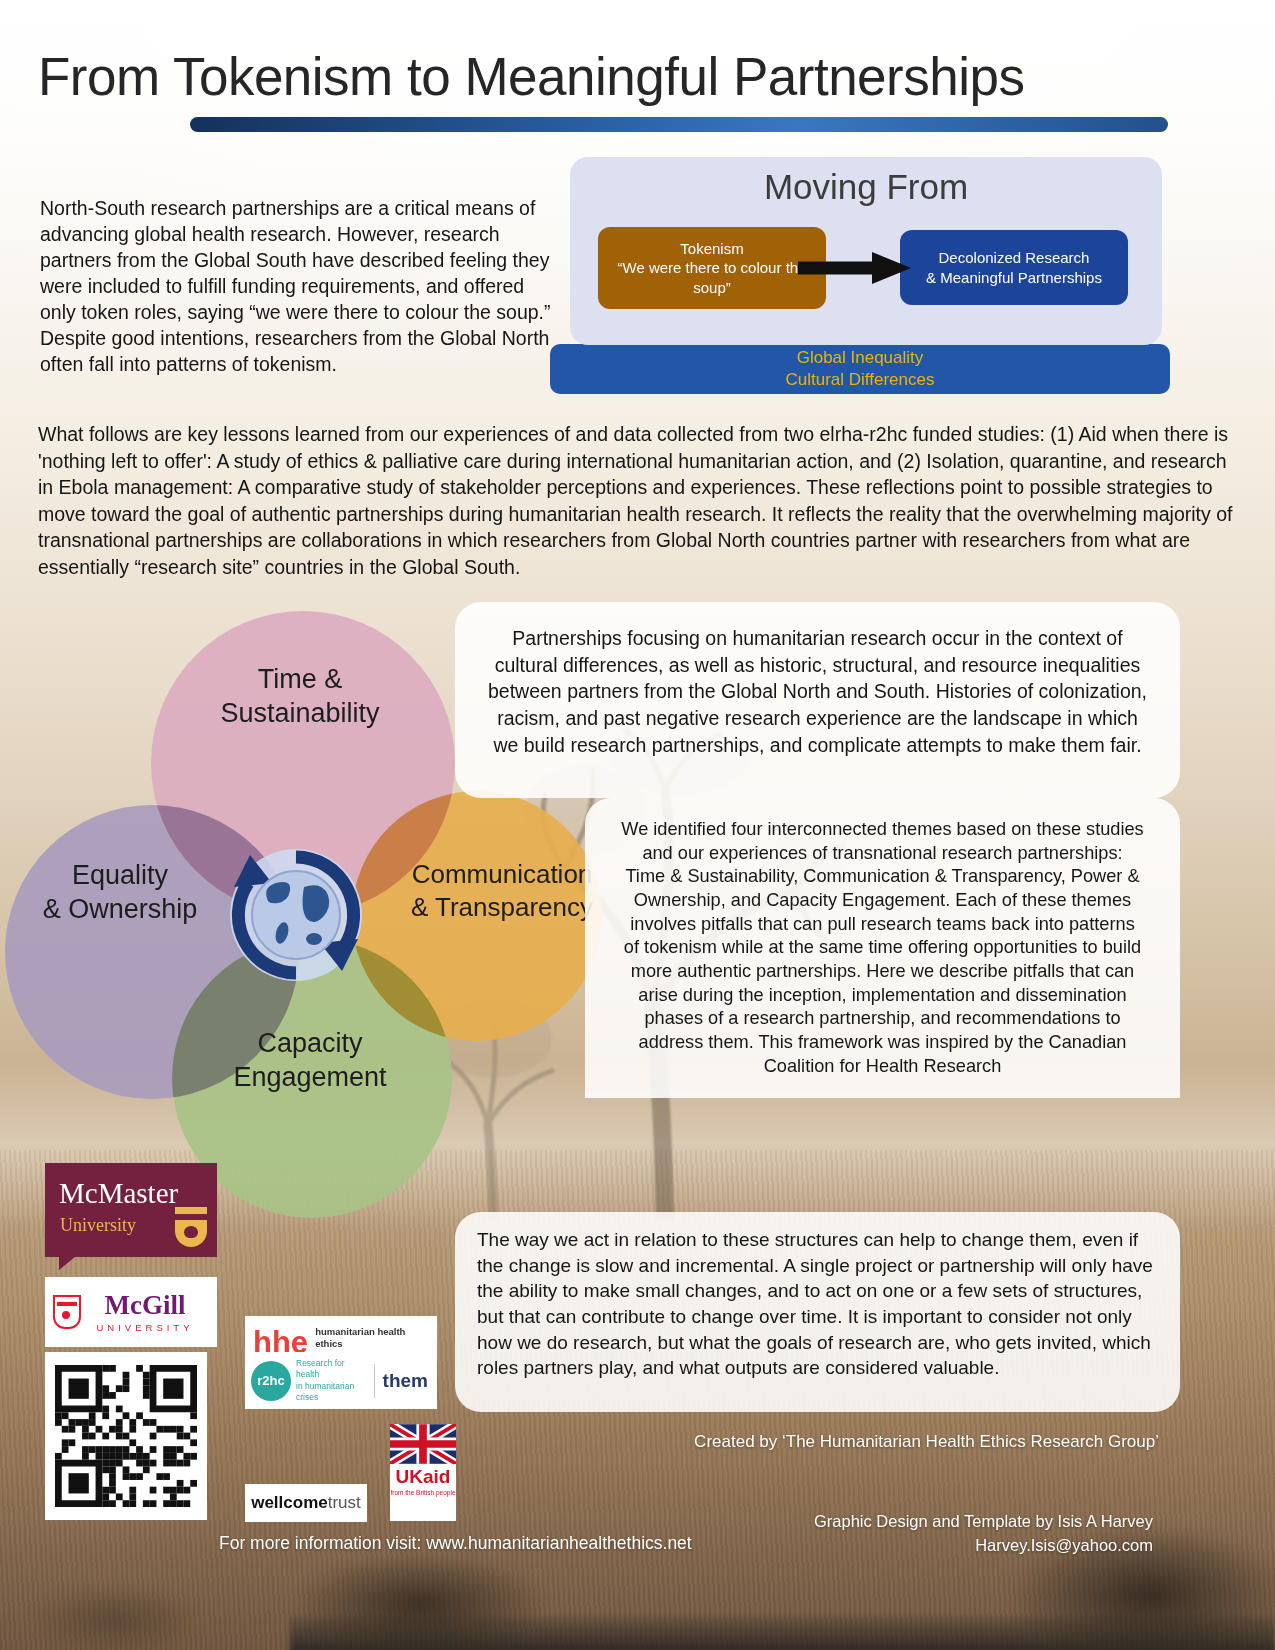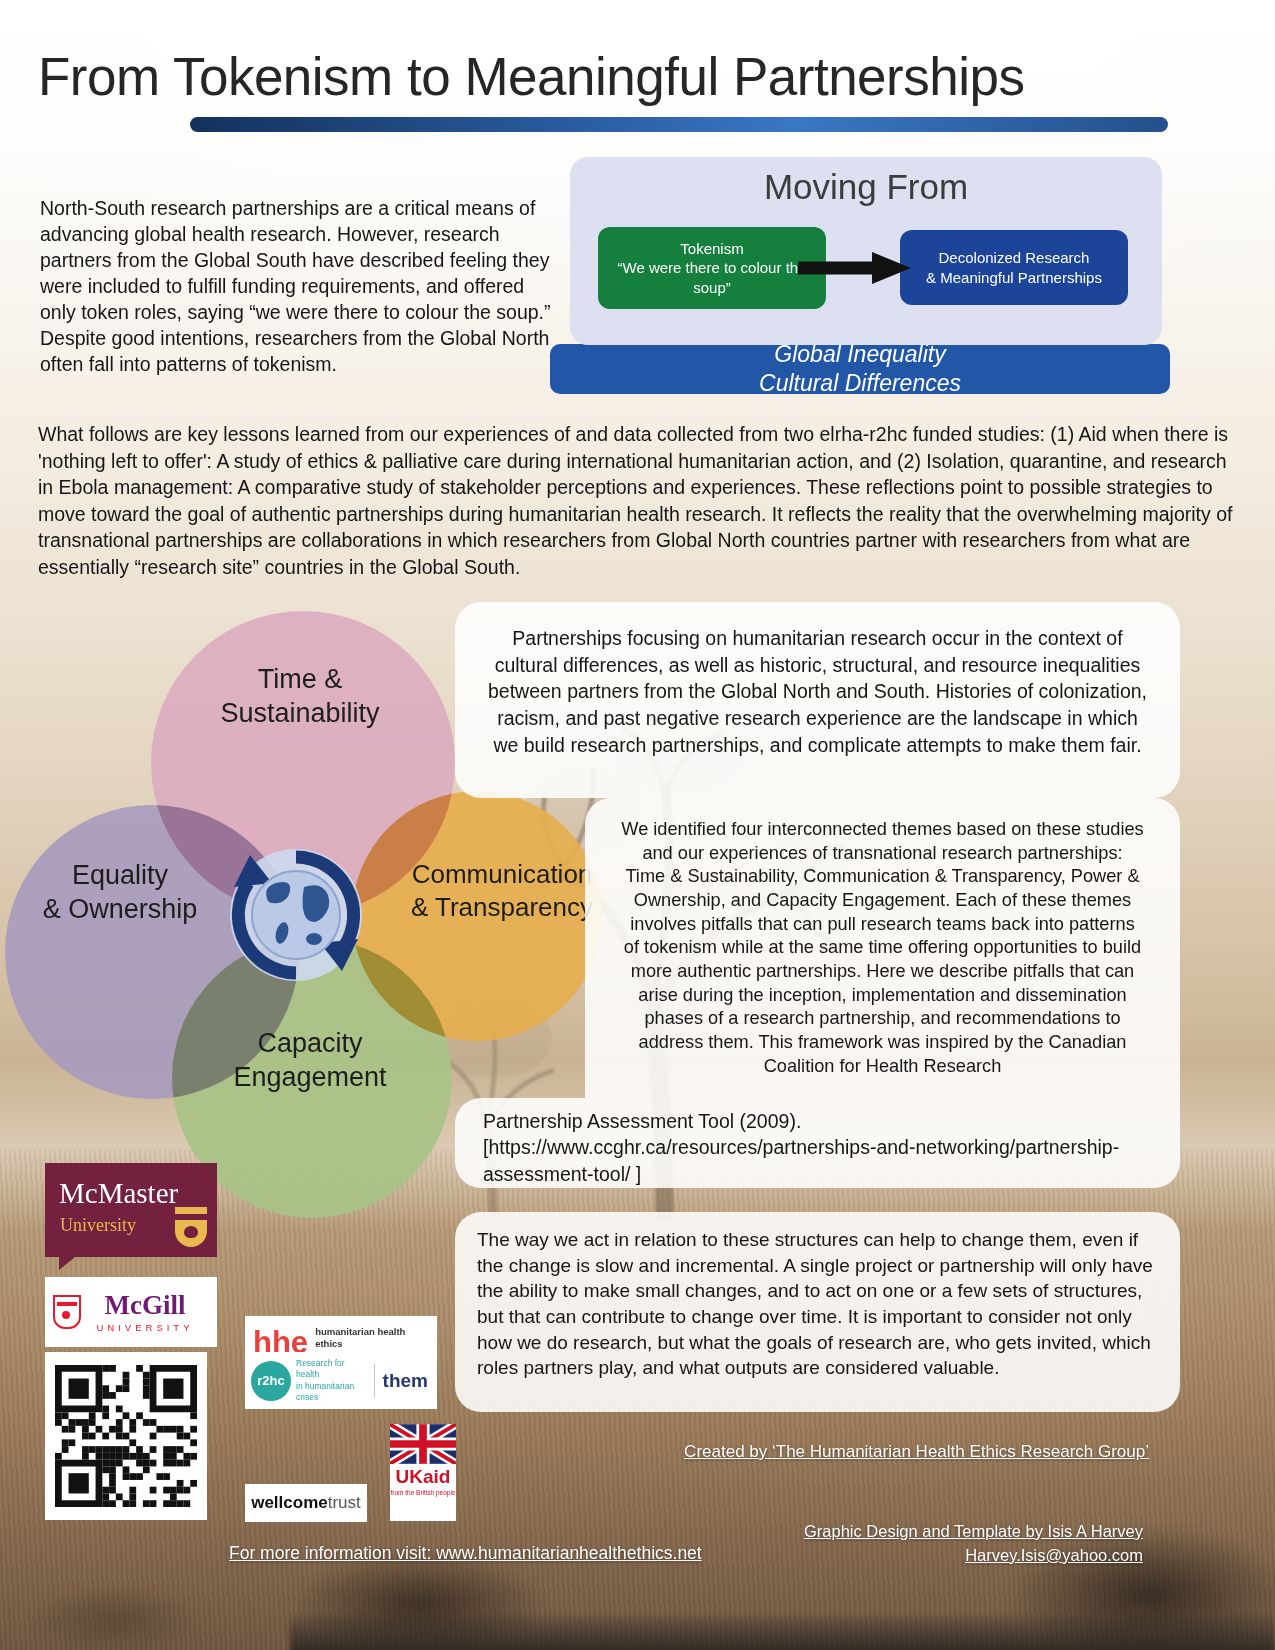--- a/index.html
+++ b/index.html
@@ -31,29 +31,29 @@
     letter-spacing:-.5px;color:#262626;}
   .title-bar{position:absolute;left:190px;top:117px;width:978px;height:15px;border-radius:8px;z-index:4;
     background:linear-gradient(90deg,#14315c,#2c63aa 45%,#3a77c2 62%,#24508c);}
   .intro{position:absolute;left:40px;top:196px;width:512px;margin:0;z-index:4;
     font-size:19.5px;line-height:1.33;}
 
   
   .mf-panel{position:absolute;left:570px;top:157px;width:592px;height:188px;z-index:4;
     background:#dce0f1;border-radius:18px;}
   .mf-title{position:absolute;top:10px;left:0;right:0;text-align:center;font-size:35px;color:#3c3c3c;}
-  .mf-box{position:absolute;top:70px;height:82px;width:228px;background:#15803d;border-radius:12px;
+  .mf-box{position:absolute;top:70px;height:82px;width:228px;background:#a16207;border-radius:12px;
     color:#fff;display:flex;flex-direction:column;justify-content:center;text-align:center;
     font-size:15px;line-height:1.28;padding:0 10px;box-sizing:border-box;z-index:1;}
   .mf-from{left:28px;}
   .mf-to{left:330px;top:73px;height:75px;background:#1c459a;}
   .mf-arrow{position:absolute;left:228px;top:92px;z-index:2;}
   .mf-banner{position:absolute;left:550px;top:344px;width:620px;height:50px;z-index:3;
-    background:#2257a7;border-radius:10px;color:#ffffff;display:flex;flex-direction:column;
-    justify-content:center;text-align:center;font-size:23px;line-height:1.28;font-style:italic;}
+    background:#2257a7;border-radius:10px;color:#eab308;display:flex;flex-direction:column;
+    justify-content:center;text-align:center;font-size:17px;line-height:1.28;}
 
   .lessons{position:absolute;left:38px;top:421px;width:1202px;margin:0;z-index:4;
     font-size:19.5px;line-height:1.36;}
 
   
   .venn{position:absolute;left:0;top:590px;width:660px;height:680px;z-index:2;}
   .circle{position:absolute;border-radius:50%;mix-blend-mode:multiply;opacity:.92;}
   .c-pink{left:151px;top:21px;width:304px;height:304px;background:#ddadc0;}
   .c-purple{left:5px;top:215px;width:294px;height:294px;background:#a89cbd;}
   .c-orange{left:352px;top:201px;width:250px;height:250px;background:#e6ae4e;}
@@ -120,21 +120,21 @@
     align-items:center;justify-content:center;}
   .wt-bold{font-size:17px;font-weight:800;color:#111;}
   .wt-light{font-size:17px;color:#555;}
 
   .ukaid{left:390px;top:1424px;width:66px;height:97px;background:#fff;text-align:center;}
   .ukaid svg{display:block;}
   .uk-name{color:#cf1126;font-weight:bold;font-size:19px;line-height:1.2;margin-top:2px;}
   .uk-tag{color:#cf1126;font-size:6.5px;line-height:1.2;}
 
   
-  .foot{position:absolute;z-index:4;color:#fff;text-shadow:0 1px 3px rgba(0,0,0,.45);margin:14px;text-decoration:underline;}
+  .foot{position:absolute;z-index:4;color:#fff;text-shadow:0 1px 3px rgba(0,0,0,.45);margin:4px;}
   .created{right:112px;top:1428px;font-size:17px;}
   .credit{right:118px;top:1506px;font-size:16.5px;text-align:right;line-height:1.45;}
   .more{left:215px;top:1529px;font-size:17.5px;}
 
   .pre{white-space:pre-line;}
 </style>
 </head>
 <body>
 
 <div class="poster">
@@ -235,23 +235,20 @@
 &amp; Transparency</div>
     <div class="venn-label l-capacity pre">Capacity
 Engagement</div>
   </div>
 
   <div class="panel p-context">
     <p>Partnerships focusing on humanitarian research occur in the context of cultural differences, as well as historic, structural, and resource inequalities between partners from the Global North and South. Histories of colonization, racism, and past negative research experience are the landscape in which we build research partnerships, and complicate attempts to make them fair.</p>
   </div>
   <div class="panel p-themes">
     <p>We identified four interconnected themes based on these studies and our experiences of transnational research partnerships: Time &amp; Sustainability, Communication &amp; Transparency, Power &amp; Ownership, and Capacity Engagement. Each of these themes involves pitfalls that can pull research teams back into patterns of tokenism while at the same time offering opportunities to build more authentic partnerships. Here we describe pitfalls that can arise during the inception, implementation and dissemination phases of a research partnership, and recommendations to address them. This framework was inspired by the Canadian Coalition for Health Research</p>
-  </div>
-  <div class="panel p-link">
-    <p>Partnership Assessment Tool (2009). [https://www.ccghr.ca/resources/partnerships-and-networking/partnership-assessment-tool/ ]</p>
   </div>
   <div class="panel p-change">
     <p>The way we act in relation to these structures can help to change them, even if the change is slow and incremental. A single project or partnership will only have the ability to make small changes, and to act on one or a few sets of structures, but that can contribute to change over time. It is important to consider not only how we do research, but what the goals of research are, who gets invited, which roles partners play, and what outputs are considered valuable.</p>
   </div>
 
   <div class="logo mcmaster">
     <div class="mcm-line1">McMaster</div>
     <div class="mcm-line2">University</div>
     <div class="mcm-shield"></div>
   </div>

